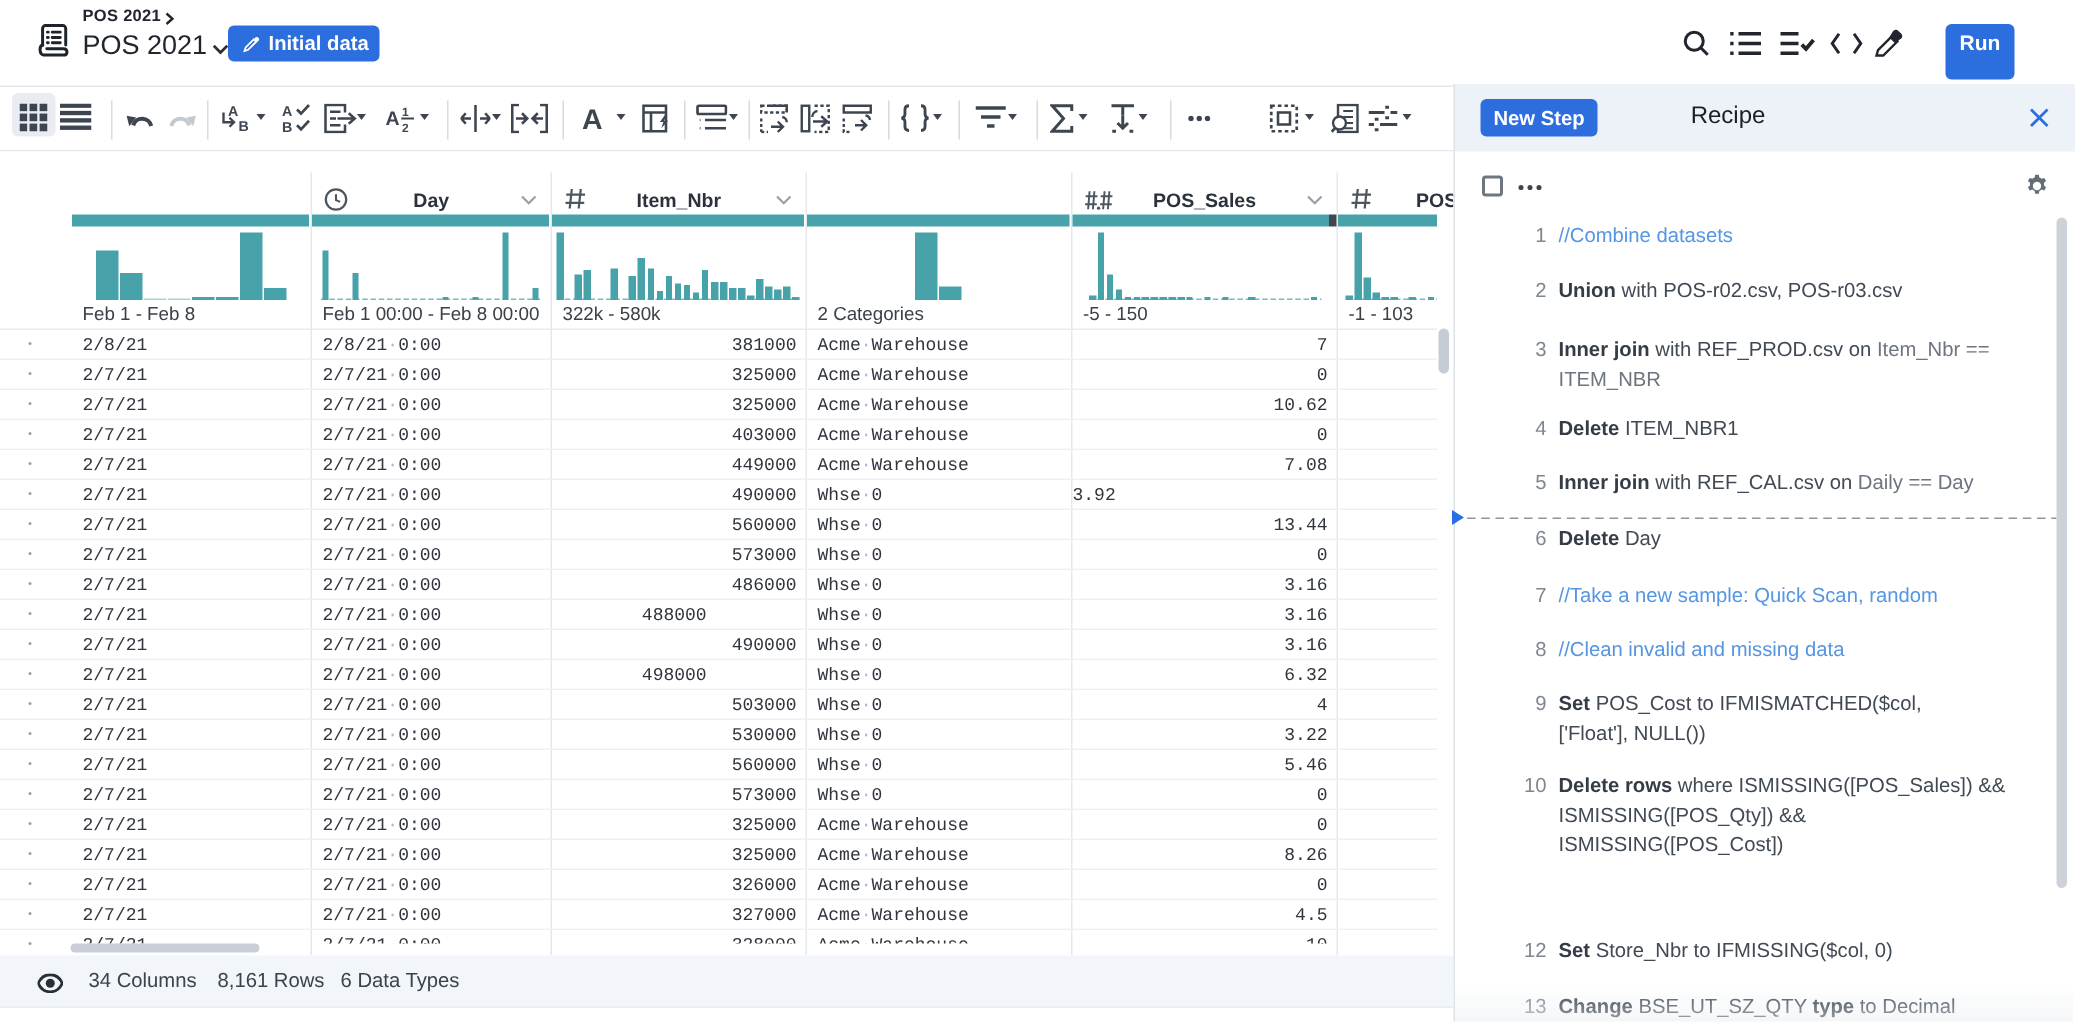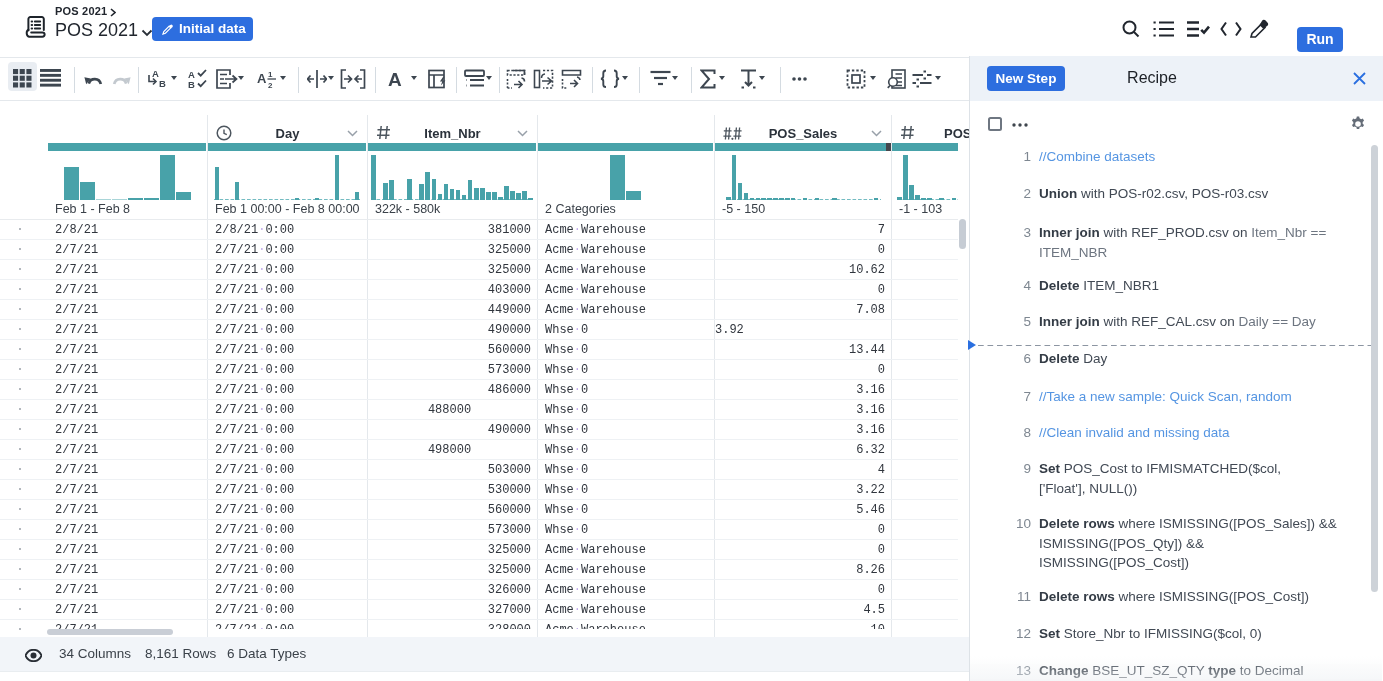--- a/index.html
+++ b/index.html
@@ -88,21 +88,21 @@
       <svg class="abs" style="left:1220px;top:21px" width="22" height="16" viewBox="0 0 22 16">
         <g fill="none" stroke="#21262e" stroke-width="2">
           <path d="M6 1.5 L1.5 8 L6 14.5"></path>
           <path d="M16 1.5 L20.5 8 L16 14.5"></path>
         </g>
       </svg>
       <svg class="abs" style="left:1249px;top:19px" width="20" height="20" viewBox="0 0 20 20">
         <path d="M2 18 L3 14.5 L12.5 5 l3.5 3.5 L6.5 18 Z" fill="none" stroke="#21262e" stroke-width="1.6"></path>
         <path d="M12.8 2.2 a2.3 2.3 0 0 1 3.8 -0.6 l1.8 1.8 a2.3 2.3 0 0 1 -.6 3.8 L14 9.5 10.5 6 Z" fill="#21262e"></path>
       </svg>
-      <div class="btn" style="left:1297px;top:27px;width:46px;height:25px;line-height:25px">Run</div>
+      <div class="btn" style="left:1297px;top:16px;width:46px;height:37px;line-height:25px">Run</div>
     </div>
     <div id="toolbar">
       <div class="abs" style="left:8px;top:4px;width:29px;height:29px;background:#e9edf2;border-radius:4px"></div>
       <svg class="ti" style="left:13px" width="19" height="19" viewBox="0 0 19 19">
         <g fill="#3d4650">
           <rect x="0.0" y="0.0" width="5.1" height="5.1"></rect>
           <rect x="6.7" y="0.0" width="5.1" height="5.1"></rect>
           <rect x="13.4" y="0.0" width="5.1" height="5.1"></rect>
           <rect x="0.0" y="6.7" width="5.1" height="5.1"></rect>
           <rect x="6.7" y="6.7" width="5.1" height="5.1"></rect>
@@ -658,24 +658,20 @@
       <span class="t"><span class="cmt">//Clean invalid and missing data</span></span>
     </div>
     <div class="step" style="left:1002px;top:459px">
       <span class="n">9</span>
       <span class="t"><b>Set</b> POS_Cost to IFMISMATCHED($col,<br>['Float'], NULL())</span>
     </div>
     <div class="step" style="left:1002px;top:514px">
       <span class="n">10</span>
       <span class="t"><b>Delete rows</b> where ISMISSING([POS_Sales]) &amp;&amp;<br>ISMISSING([POS_Qty]) &amp;&amp;<br>ISMISSING([POS_Cost])</span>
     </div>
-    <div class="step" style="left:1002px;top:587px">
-      <span class="n">11</span>
-      <span class="t"><b>Delete rows</b> where ISMISSING([POS_Cost])</span>
-    </div>
     <div class="step" style="left:1002px;top:624px">
       <span class="n">12</span>
       <span class="t"><b>Set</b> Store_Nbr to IFMISSING($col, 0)</span>
     </div>
     <div class="step" style="left:1002px;top:661px">
       <span class="n">13</span>
       <span class="t"><b>Change</b> BSE_UT_SZ_QTY <b>type</b> to Decimal</span>
     </div>
     <div class="abs" style="left:978px;top:345px;width:393px;height:1px;background-image:linear-gradient(to right,#8c95a2 5.5px,transparent 5.5px);background-size:9.5px 1px"></div>
     <div class="abs" style="left:968px;top:340px;width:0;height:0;border-top:5px solid transparent;border-bottom:5px solid transparent;border-left:8px solid #2a6fe0"></div>

